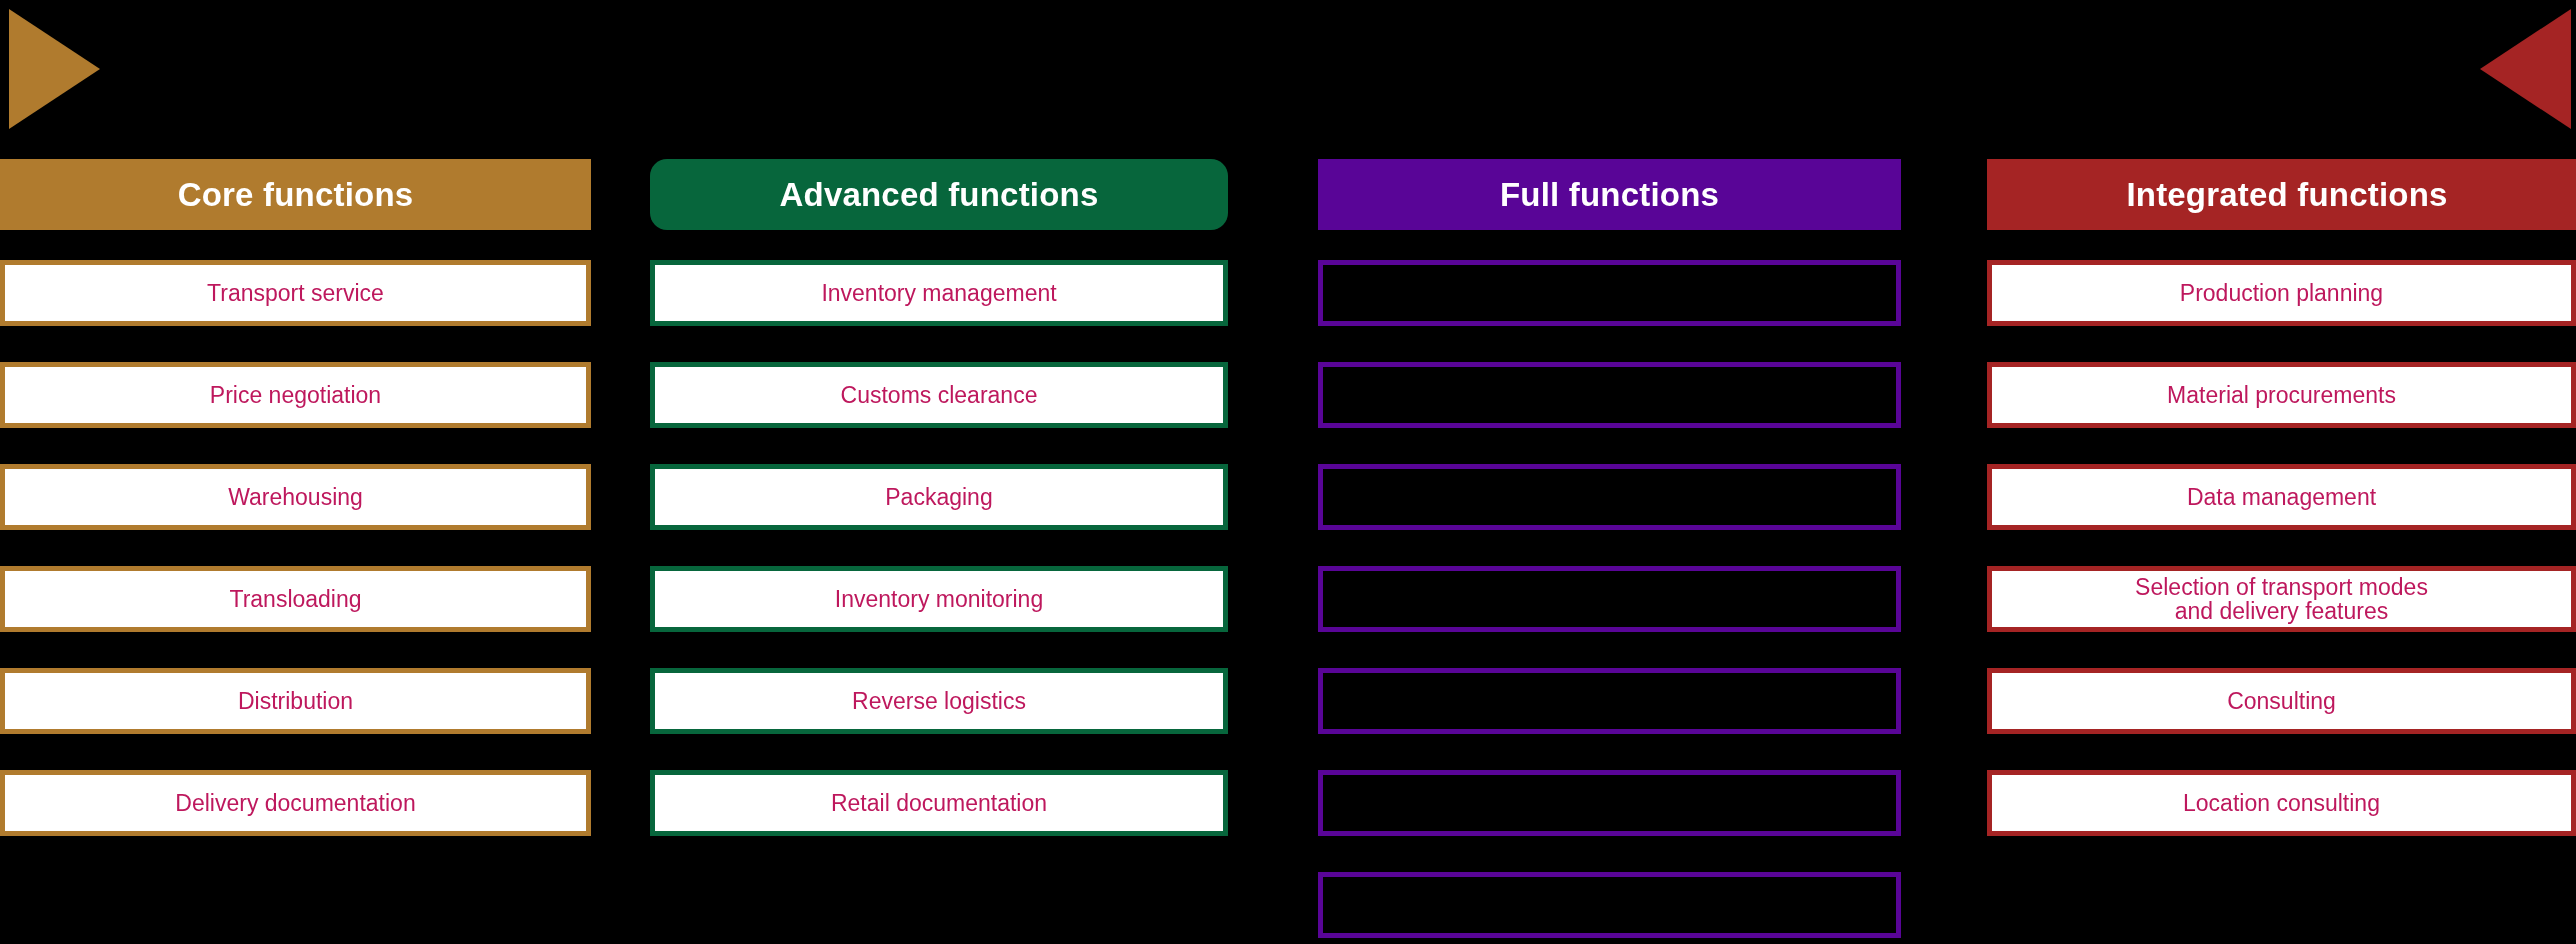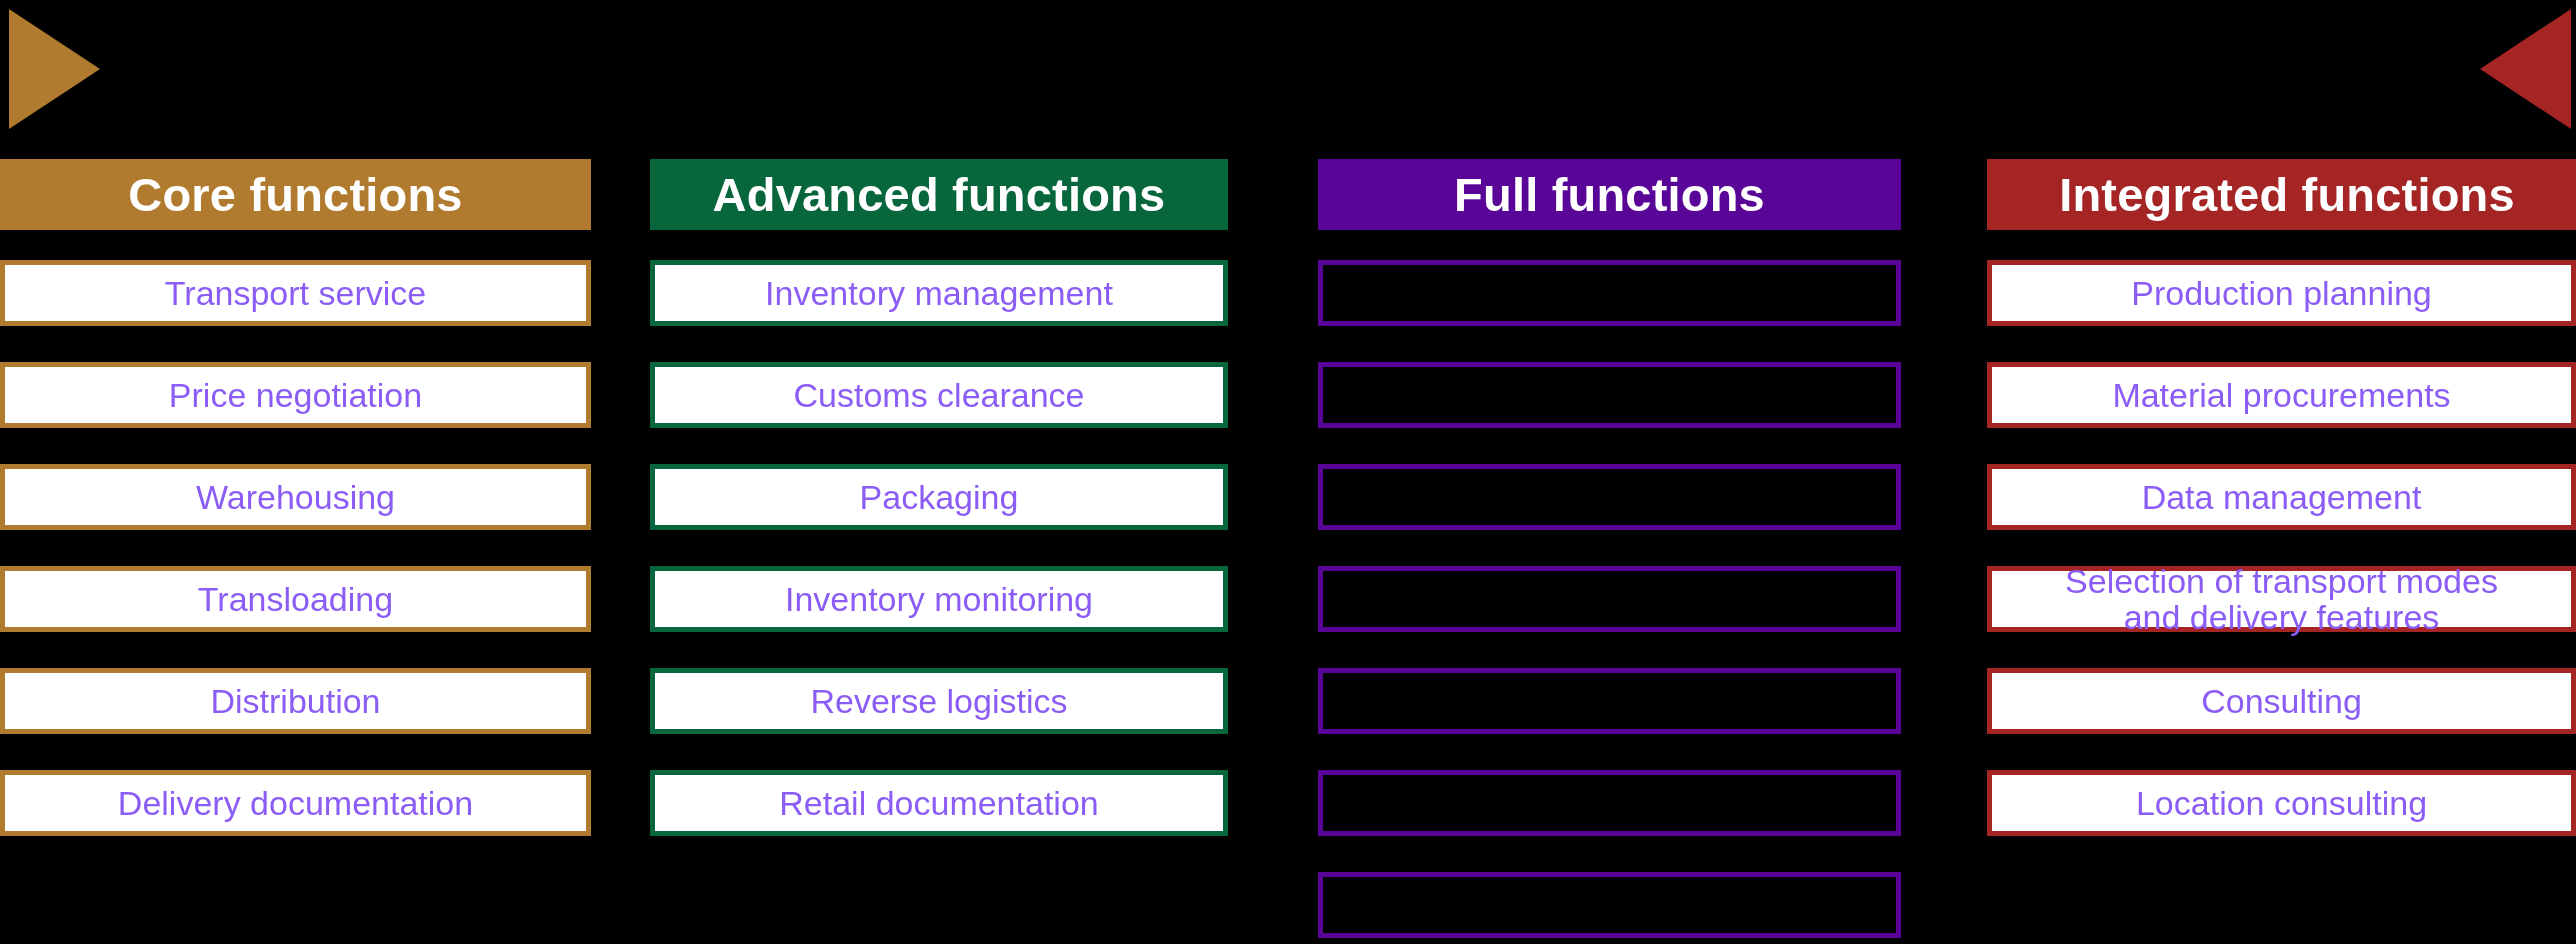--- a/index.html
+++ b/index.html
@@ -51,28 +51,28 @@
   .col-full       { left: 1318px; width: 583px; }
   .col-integrated { left: 1987px; width: 589px; }
 
   
   .col-header {
     height: 71px;
     display: flex;
     align-items: center;
     justify-content: center;
     color: #FFFFFF;
-    font-size: 47px;
+    font-size: 33px;
     font-weight: bold;
     letter-spacing: 0.2px;
     line-height: 1;
     white-space: nowrap;
   }
   .col-core       .col-header { background: #B07B2E; }
-  .col-advanced   .col-header { background: #07663C; }
+  .col-advanced   .col-header { background: #07663C; border-radius: 17px; }
   .col-full       .col-header { background: #590597; }
   .col-integrated .col-header { background: #A52424; padding-left: 11px; }
 
   
   .items {
     position: relative;
     margin-top: 30px;
   }
 
   .item {
@@ -81,22 +81,22 @@
     border-style: solid;
     border-width: 5.6px;
     background: #FFFFFF;
     display: flex;
     align-items: center;
     justify-content: center;
     text-align: center;
     padding: 0 7.5px;
   }
   .item-label {
-    color: #8b5cf6;
-    font-size: 34px;
+    color: #be185d;
+    font-size: 23px;
     line-height: 1.06;
     white-space: pre-line;
   }
 
   .col-core       .item { border-color: #B07B2E; }
   .col-advanced   .item { border-color: #07663C; }
   .col-integrated .item { border-color: #A52424; }
 
   
   .col-full .item {

